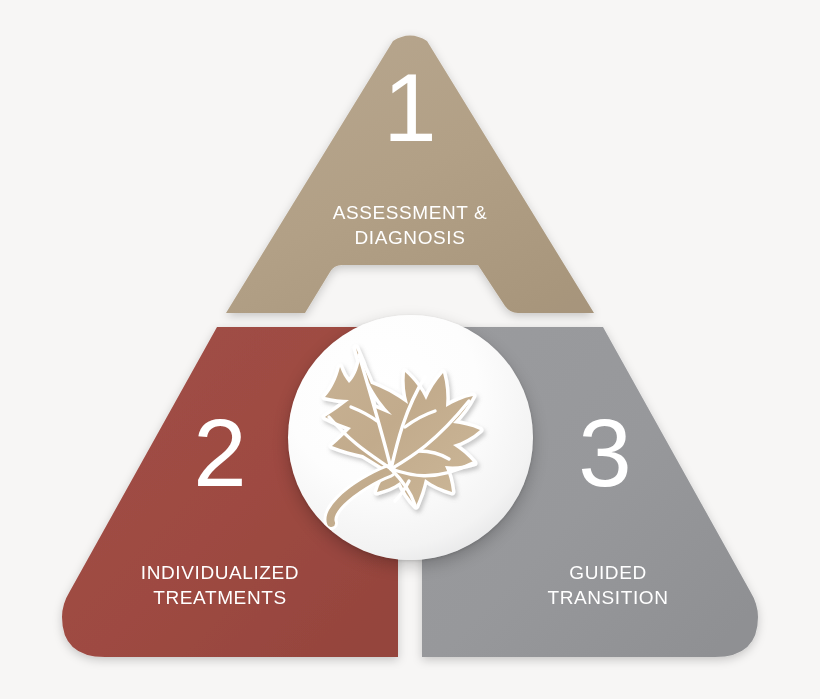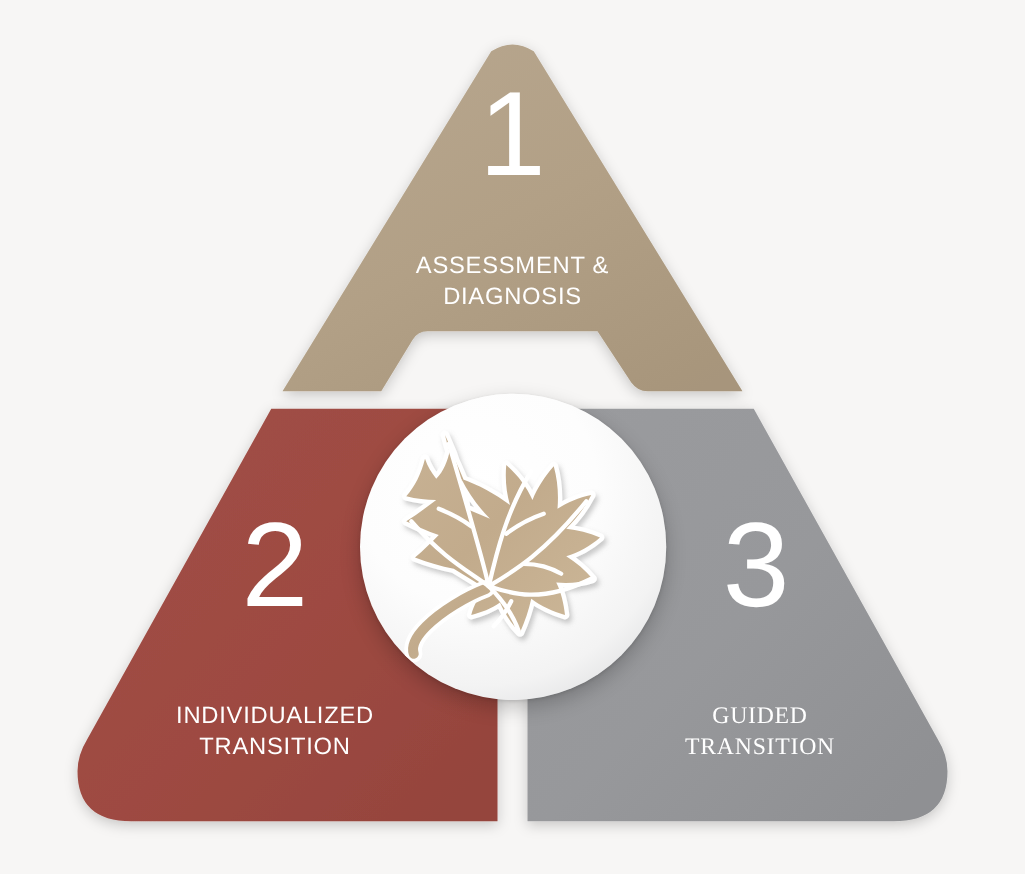--- a/index.html
+++ b/index.html
@@ -80,21 +80,20 @@
   
   #step3-number {
     left: 505px;
     top: 405px;
     width: 200px;
   }
   #step3-label {
     left: 478px;
     top: 560px;
     width: 260px;
-    font-family: Liberation Serif, serif;
   }
 
   
   #center-circle {
     position: absolute;
     left: 288px;
     top: 315px;
     width: 245px;
     height: 245px;
     border-radius: 50%;
@@ -171,21 +170,21 @@
                Z" fill="url(#gradGray)"></path>
     </g>
   </svg>
 
   <div class="seg-text seg-num" id="step1-number">1</div>
   <div class="seg-text seg-label" id="step1-label">ASSESSMENT &amp;
 DIAGNOSIS</div>
 
   <div class="seg-text seg-num" id="step2-number">2</div>
   <div class="seg-text seg-label" id="step2-label">INDIVIDUALIZED
-TRANSITION</div>
+TREATMENTS</div>
 
   <div class="seg-text seg-num" id="step3-number">3</div>
   <div class="seg-text seg-label" id="step3-label">GUIDED
 TRANSITION</div>
 
   <div id="center-circle">
     <svg id="leaf-svg" viewBox="0 0 196 190" aria-hidden="true">
       <defs>
         <linearGradient id="leafGrad" x1="0.05" y1="0.05" x2="0.95" y2="0.95">
           <stop offset="0%" stop-color="#c7b193"></stop>

